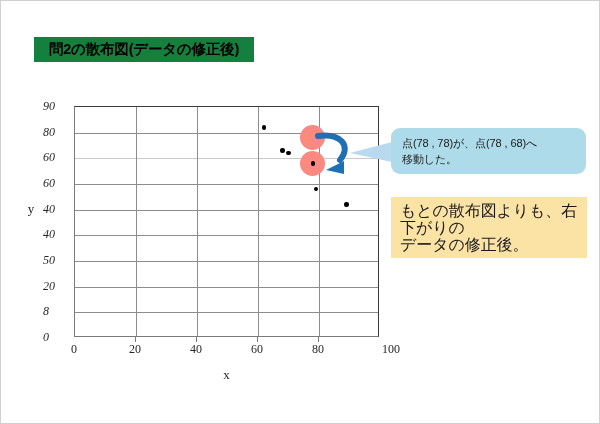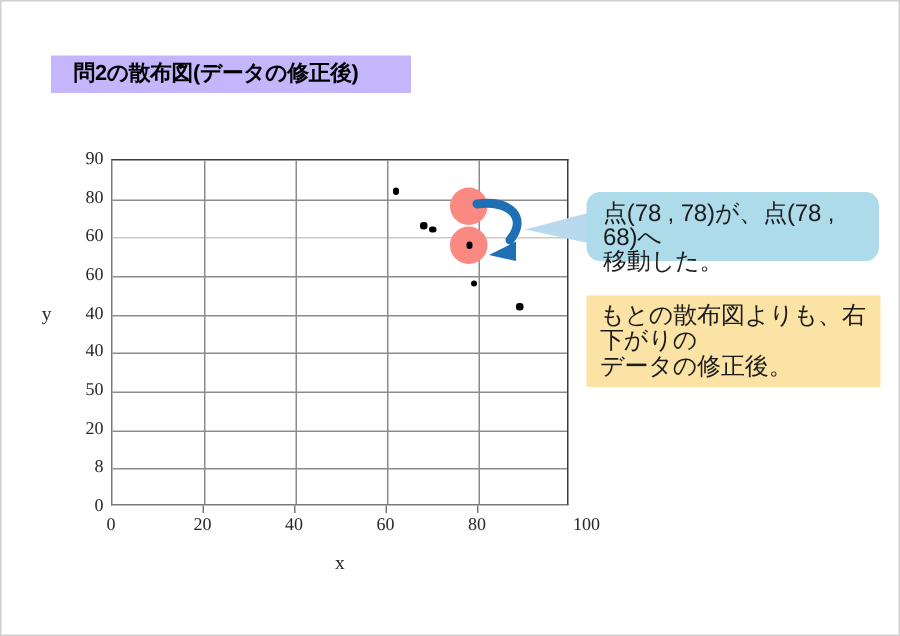--- a/index.html
+++ b/index.html
@@ -16,23 +16,23 @@
     box-sizing: border-box;
     overflow: hidden;
     font-family: "Liberation Sans", "DejaVu Sans", sans-serif;
   }
 
   
   #title-band {
     position: absolute;
     left: 33px;
     top: 36px;
-    width: 240px;
+    width: 220px;
     height: 25px;
-    background: #c4b5fd;
+    background: #15803d;
   }
   #title-text {
     position: absolute;
     left: 0;
     top: 0;
     width: 220px;
     height: 25px;
     line-height: 25px;
     text-align: center;
     font-size: 14.5px;
@@ -77,25 +77,26 @@
     top: 0;
     height: 100%;
     width: 1px;
     background: #8c8c8c;
   }
 
   .ytick-label {
     position: absolute;
     right: 0;
     width: 26px;
-    text-align: right;
+    text-align: left;
     font-size: 12px;
     color: #262626;
     transform: translateY(-50%);
     font-family: "Liberation Serif", "DejaVu Serif", serif;
+    font-style: italic;
   }
   #ytick-col {
     position: absolute;
     left: 40px;
     top: 105px;
     width: 28px;
     height: 231px;
   }
 
   .xtick-label {
@@ -182,21 +183,21 @@
     width: 195px;
     height: 46px;
     background: #addbea;
     border-radius: 9px;
   }
   #callout-text {
     position: absolute;
     left: 11px;
     top: 7px;
     width: 176px;
-    font-size: 16px;
+    font-size: 11px;
     line-height: 16px;
     color: #1b1b1b;
     white-space: pre-line;
     letter-spacing: -0.1px;
   }
   #callout-tail {
     position: absolute;
     left: 349px;
     top: 141px;
     width: 42px;

